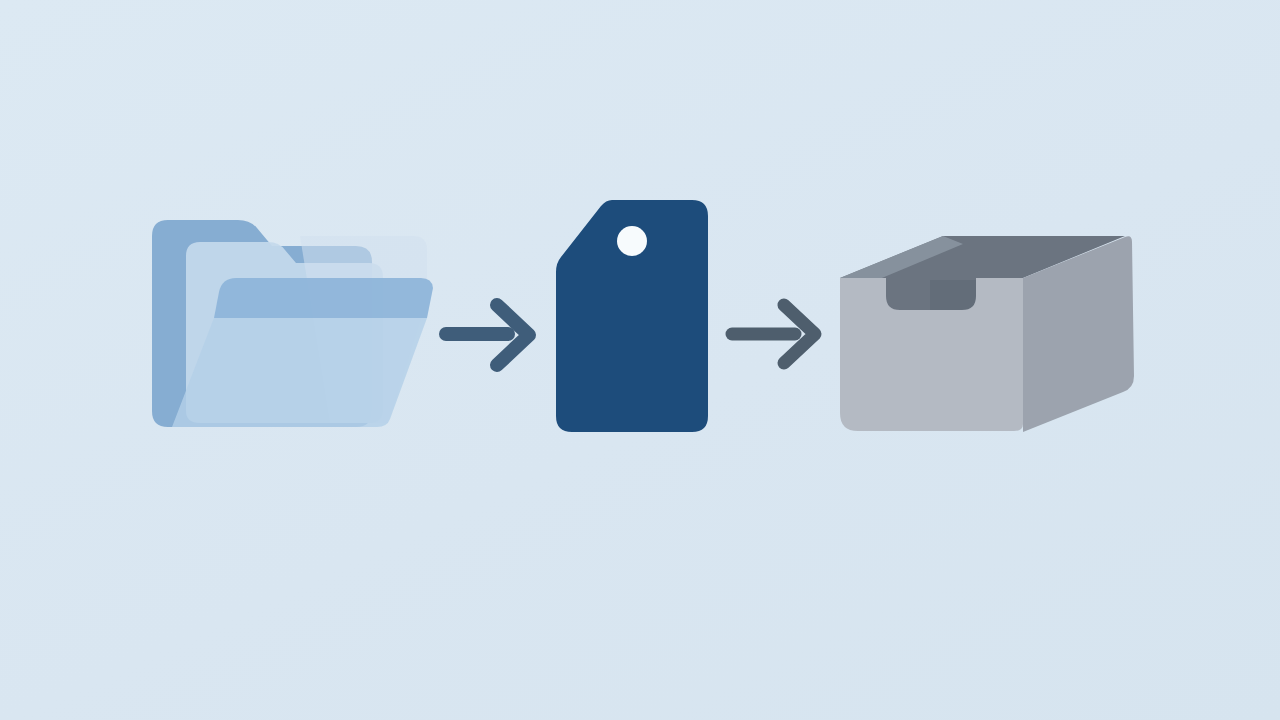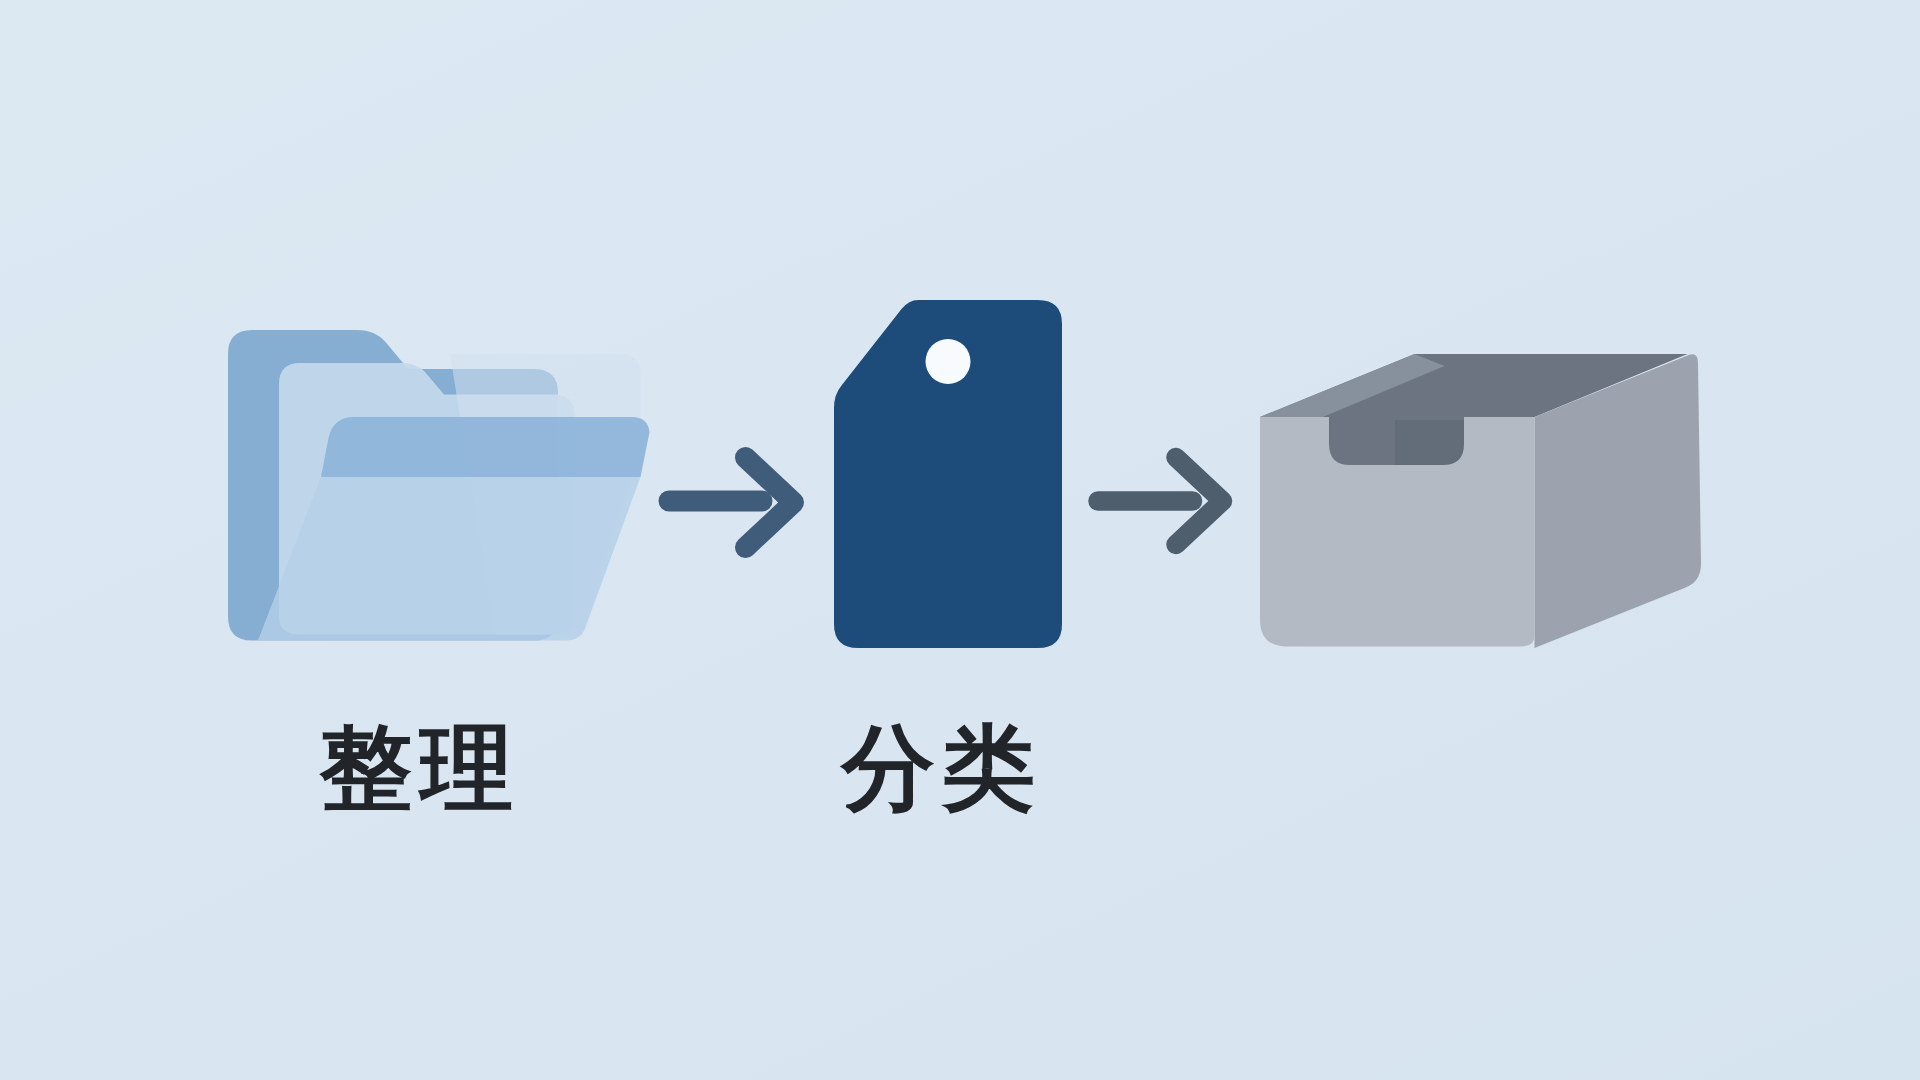--- a/index.html
+++ b/index.html
@@ -61,22 +61,16 @@
 
     <g>
       <path d="M840,278 L943,236 H1125 L1023,278 H978 V302 Q978,314 966,314 H898 Q886,314 886,302 V278 Z" fill="#6b7480"></path>
       <path opacity="0.9" d="M840,278 L943,236 L963,244 L858,288 Z" fill="#8a95a0"></path>
       <path opacity="0.55" d="M930,280 H976 V302 Q976,312 966,312 H930 Z" fill="#5d6773"></path>
       <path d="M1023,278 L1125,237 Q1132,234 1132,242 L1134,376 Q1134,388 1123,392 L1023,432 Z" fill="#9ca3ae"></path>
       <path d="M840,278 H886 V296 Q886,310 900,310 H962 Q976,310 976,296 V278 H1023 V424 Q1023,431 1014,431 H858 Q840,431 840,413 Z" fill="#b4bac3"></path>
     </g>
   </svg>
 
-  <div class="stage-label label-organize">
-    <span>整理</span>
-  </div>
 
-  <div class="stage-label label-classify">
-    <span>分类</span>
-  </div>
 
 
 </div>
 
 </body></html>

